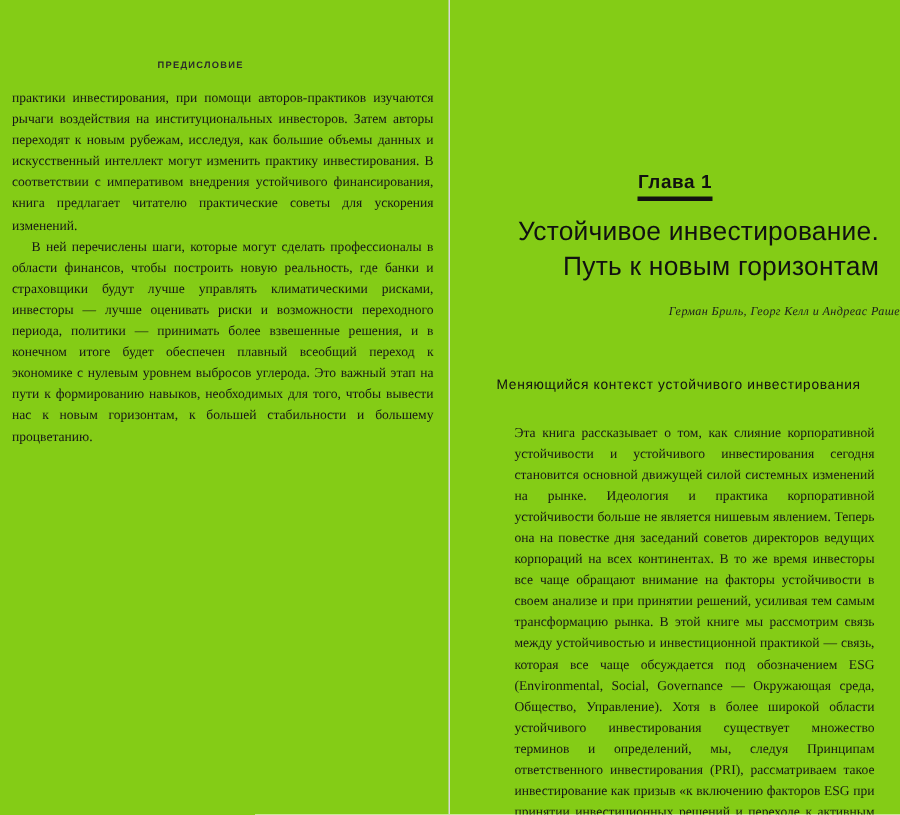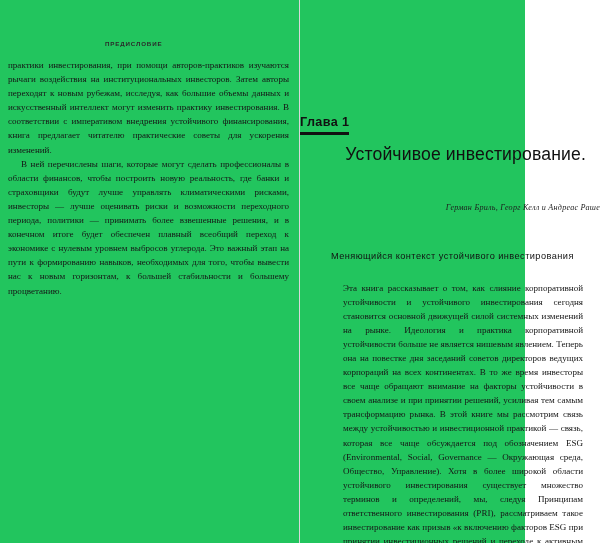--- a/index.html
+++ b/index.html
@@ -11,23 +11,23 @@
     width: 600px;
     height: 543px;
     overflow: hidden;
     font-family: "Liberation Serif", serif;
     color: #1a1a1a;
     -webkit-font-smoothing: antialiased;
   }
 
   .spread {
     position: relative;
-    width: 525px;
+    width: 600px;
     height: 543px;
-    background: #22c55e;
+    background: #84cc16;
   }
 
   
   .gutter {
     position: absolute;
     left: 299px;
     top: 0;
     width: 1px;
     height: 543px;
     background: #d8d8d8;
@@ -77,20 +77,21 @@
     left: 300px;
     top: 0;
     width: 300px;
     height: 543px;
   }
   .chapter-label-wrap {
     position: absolute;
     left: 0;
     top: 112px;
     width: 300px;
+    text-align: center;
   }
   .chapter-label {
     display: inline-block;
     font-family: "Liberation Sans", sans-serif;
     font-size: 12.6px;
     font-weight: 700;
     letter-spacing: 0.4px;
     color: #111111;
     padding-bottom: 3px;
     border-bottom: 3px solid #111111;
@@ -169,20 +170,21 @@
   <div class="gutter"></div>
 
   <div class="page-right">
 
     <div class="chapter-label-wrap">
       <span class="chapter-label">Глава 1</span>
     </div>
 
     <div class="chapter-title">
       <span class="line">Устойчивое инвестирование.</span>
+      <span class="line">Путь к новым горизонтам</span>
     </div>
 
     <div class="authors">Герман Бриль, Георг Келл и Андреас Раше</div>
 
     <div class="section-heading">Меняющийся контекст устойчивого инвестирования</div>
 
     <div class="right-body">
       <p>Эта книга рассказывает о том, как слияние корпоративной устойчивости и устойчивого инвестирования сегодня становится основной движущей силой системных изменений на рынке. Идеология и практика корпоративной устойчивости больше не является нишевым явлением. Теперь она на повестке дня заседаний советов директоров ведущих корпораций на всех континентах. В то же время инвесторы все чаще обращают внимание на факторы устойчивости в своем анализе и при принятии решений, усиливая тем самым трансформацию рынка. В этой книге мы рассмотрим связь между устойчивостью и инвестиционной практикой — связь, которая все чаще обсуждается под обозначением ESG (Environmental, Social, Governance — Окружающая среда, Общество, Управление). Хотя в более широкой области устойчивого инвестирования существует множество терминов и определений, мы, следуя Принципам ответственного инвестирования (PRI), рассматриваем такое инвестирование как призыв «к включению факторов ESG при принятии инвестиционных решений и переходе к активным действиям».</p>
     </div>
 

